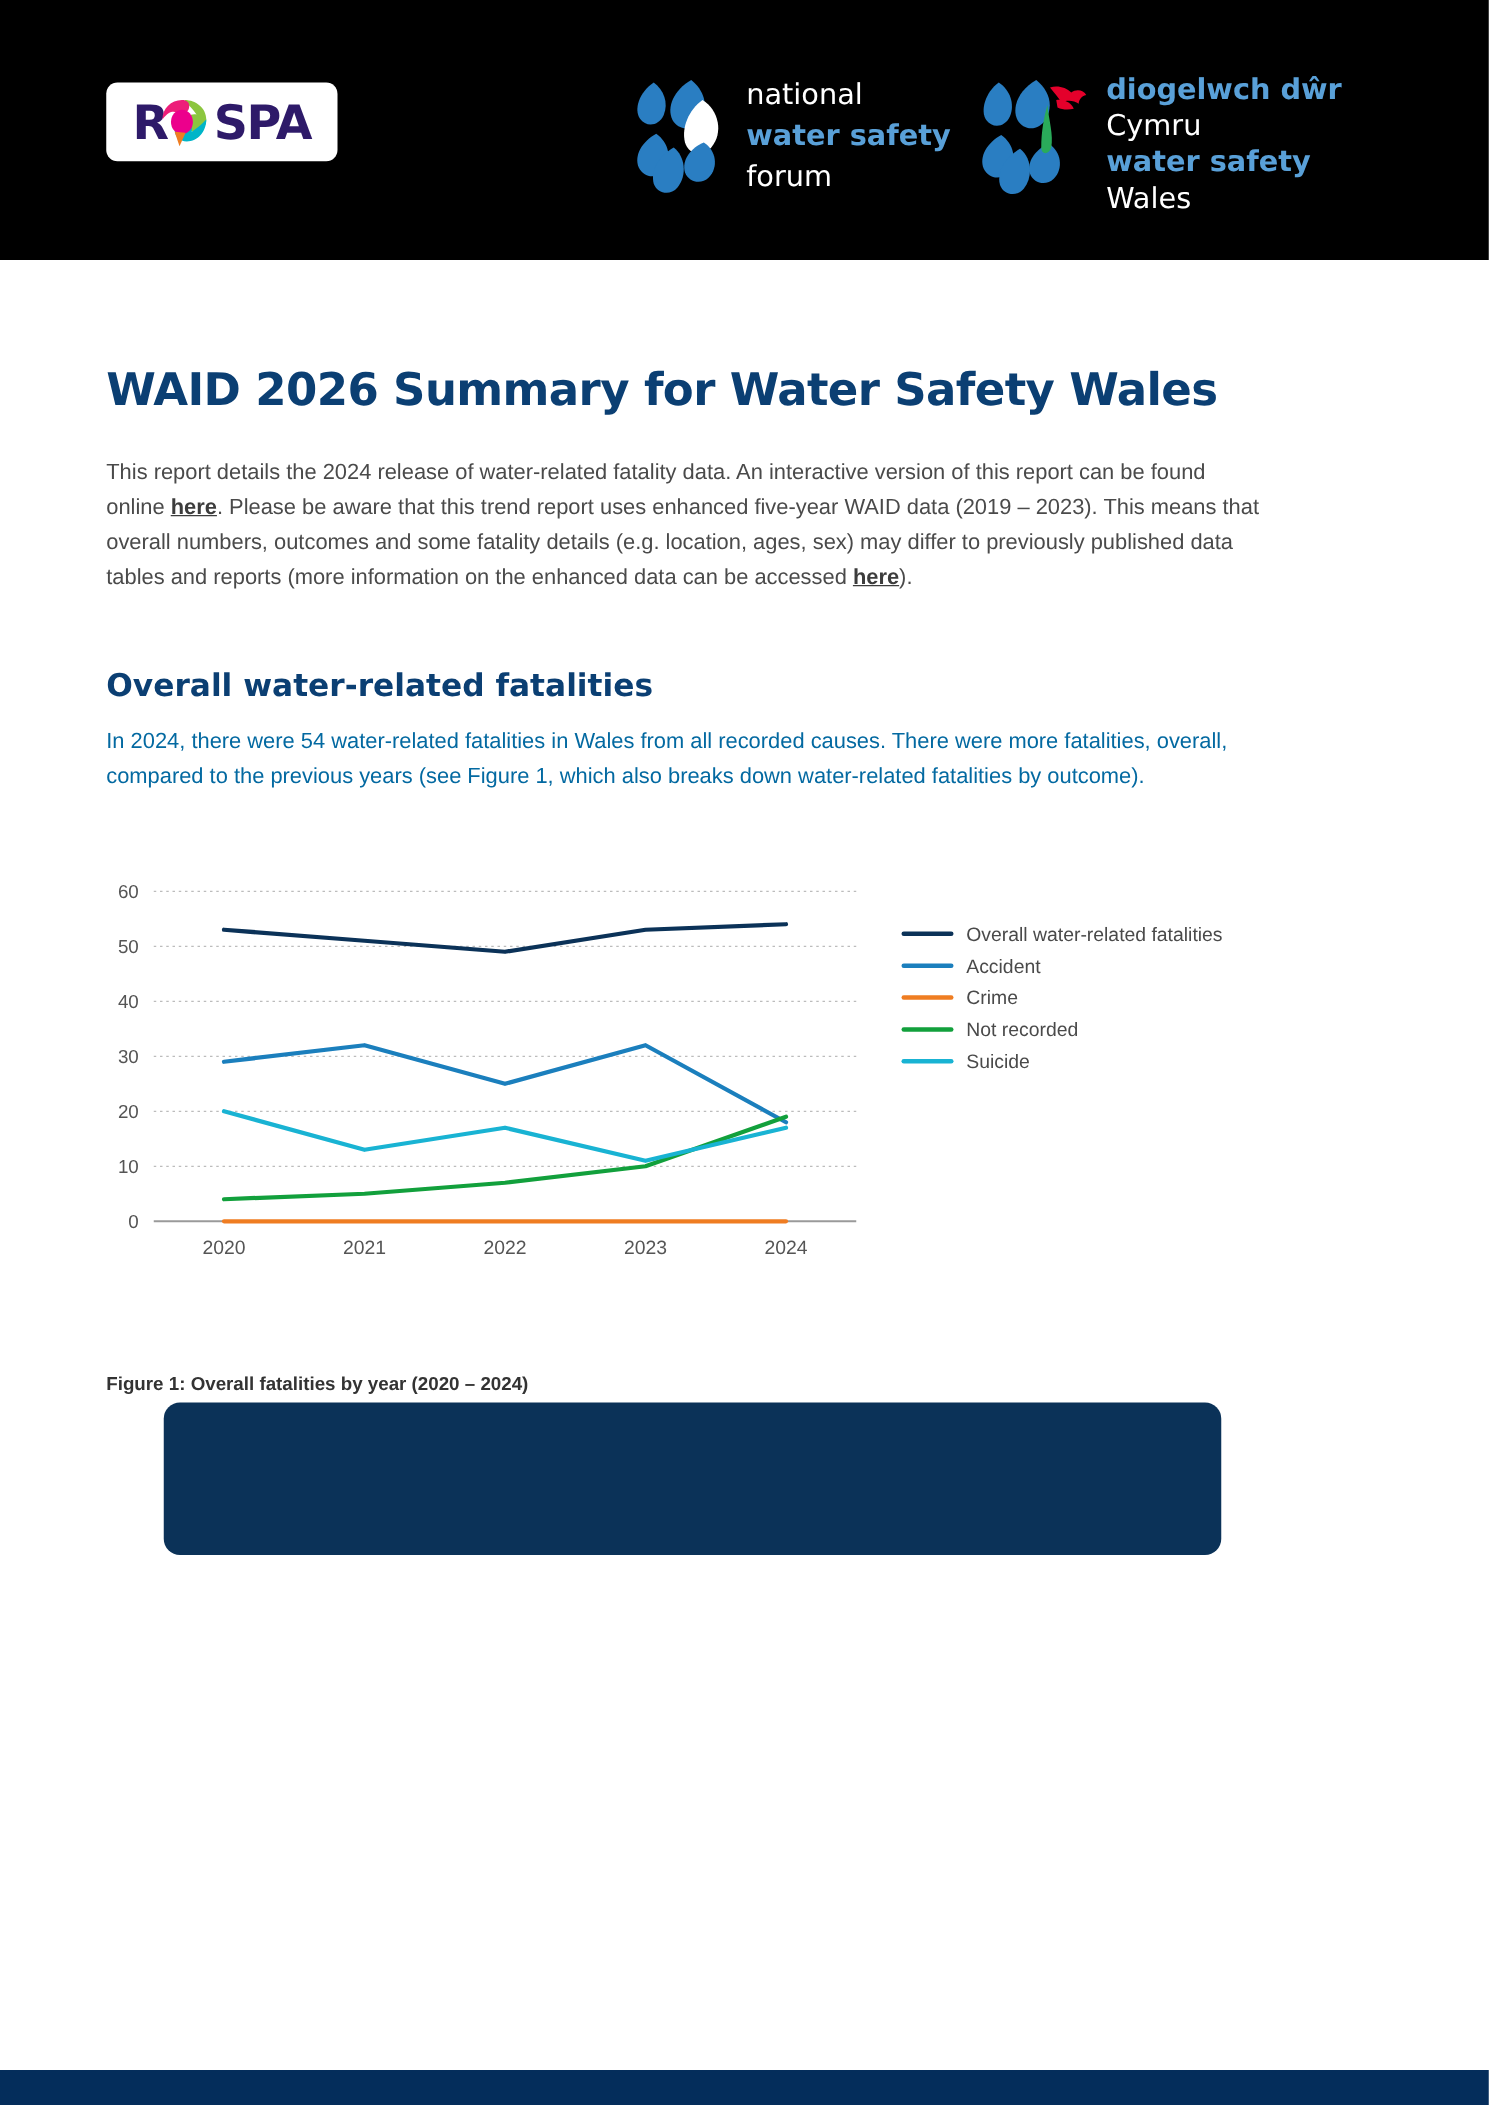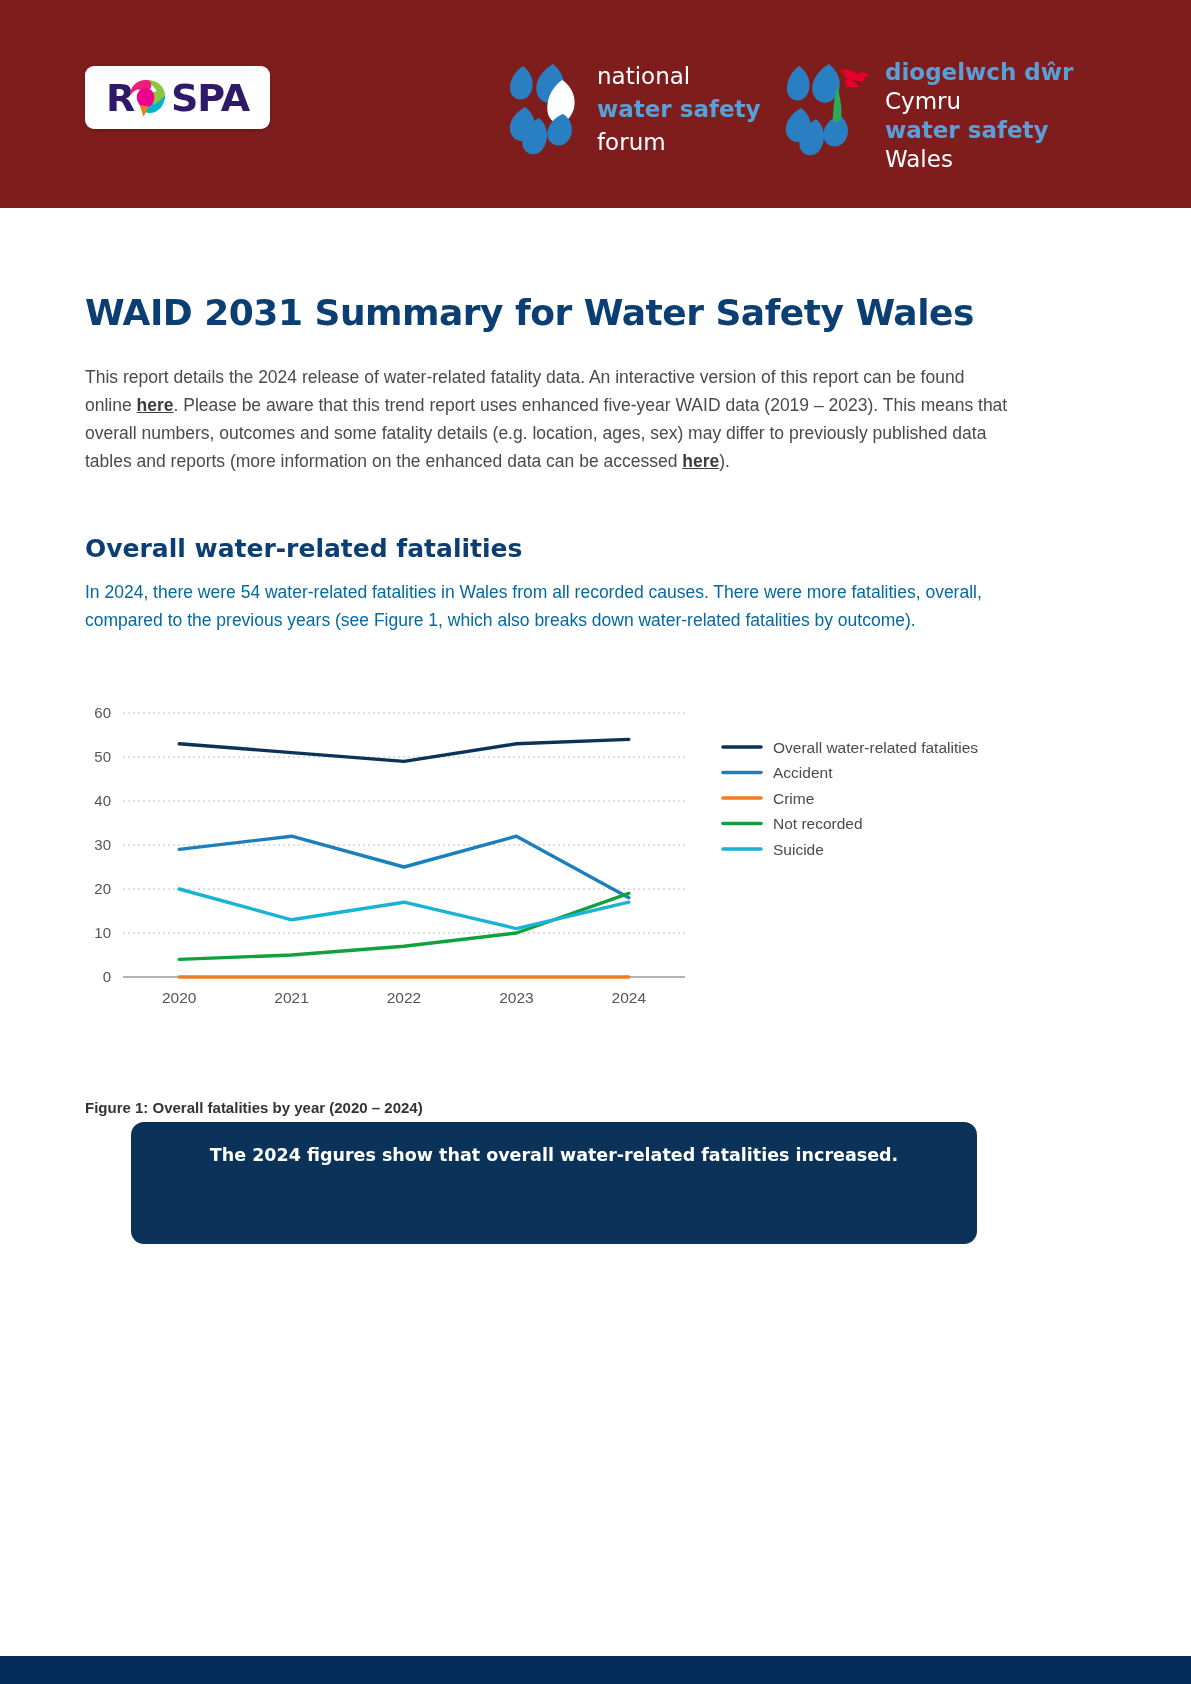--- a/index.html
+++ b/index.html
@@ -14,21 +14,21 @@
     font-family: "Liberation Sans", sans-serif;
     overflow: hidden;
   }
 
   
   .header-band {
     position: absolute;
     top: 0; left: 0;
     width: 1191px;
     height: 208px;
-    background: #7f1d1d;
+    background: #000000;
   }
 
   
   .rospa-logo {
     position: absolute;
     left: 85px;
     top: 66px;
     width: 185px;
     height: 66px;
   }
@@ -257,21 +257,21 @@
     </svg>
     <div class="wsw-text">
       <div class="b">diogelwch dŵr</div>
       <div class="w">Cymru</div>
       <div class="b">water safety</div>
       <div class="w">Wales</div>
     </div>
   </div>
 </div>
 
-<h1 class="page-title">WAID 2031 Summary for Water Safety Wales</h1>
+<h1 class="page-title">WAID 2026 Summary for Water Safety Wales</h1>
 
 <p class="intro-para"><span>This report details the 2024 release of water-related fatality data. An interactive version of this report can be found online </span><a class="lnk" href="#">here</a><span>. Please be aware that this trend report uses enhanced five-year WAID data (2019 – 2023). This means that overall numbers, outcomes and some fatality details  (e.g. location, ages, sex) may differ to previously  published data tables and reports (more information on the enhanced data can be accessed </span><a class="lnk" href="#">here</a><span>).</span></p>
 
 <h2 class="section-head">Overall water-related fatalities</h2>
 <p class="section-para">In 2024, there were 54 water-related fatalities in Wales from all recorded causes. There were more fatalities, overall, compared to the previous years (see Figure 1, which also breaks down water-related fatalities by outcome).</p>
 
 <div class="chart-wrap">
   <svg class="chart-svg" id="chart" width="940" height="320" viewBox="0 0 940 320">
       <text x="36" y="287" text-anchor="end" font-size="15" fill="#555" font-family="&quot;Liberation Sans&quot;, sans-serif">0</text>
       <line x1="48" y1="238" x2="610" y2="238" stroke="#bcbcbc" stroke-width="1" stroke-dasharray="2,3"></line>
@@ -306,16 +306,15 @@
       <line x1="648" y1="128.5" x2="686" y2="128.5" stroke="#12a03c" stroke-width="3.6" stroke-linecap="round"></line>
       <text x="698" y="134" font-size="15.5" fill="#4a4a4a" font-family="&quot;Liberation Sans&quot;, sans-serif">Not recorded</text>
       <line x1="648" y1="154" x2="686" y2="154" stroke="#19b3d3" stroke-width="3.6" stroke-linecap="round"></line>
       <text x="698" y="159.5" font-size="15.5" fill="#4a4a4a" font-family="&quot;Liberation Sans&quot;, sans-serif">Suicide</text>
     </svg>
 </div>
 
 <div class="fig-caption">Figure 1: Overall fatalities by year (2020 – 2024)</div>
 
 <div class="callout">
-  <div>The 2024 figures show that overall water-related fatalities increased.</div>
 </div>
 
 <div class="footer-band"></div>
 
 </body></html>

